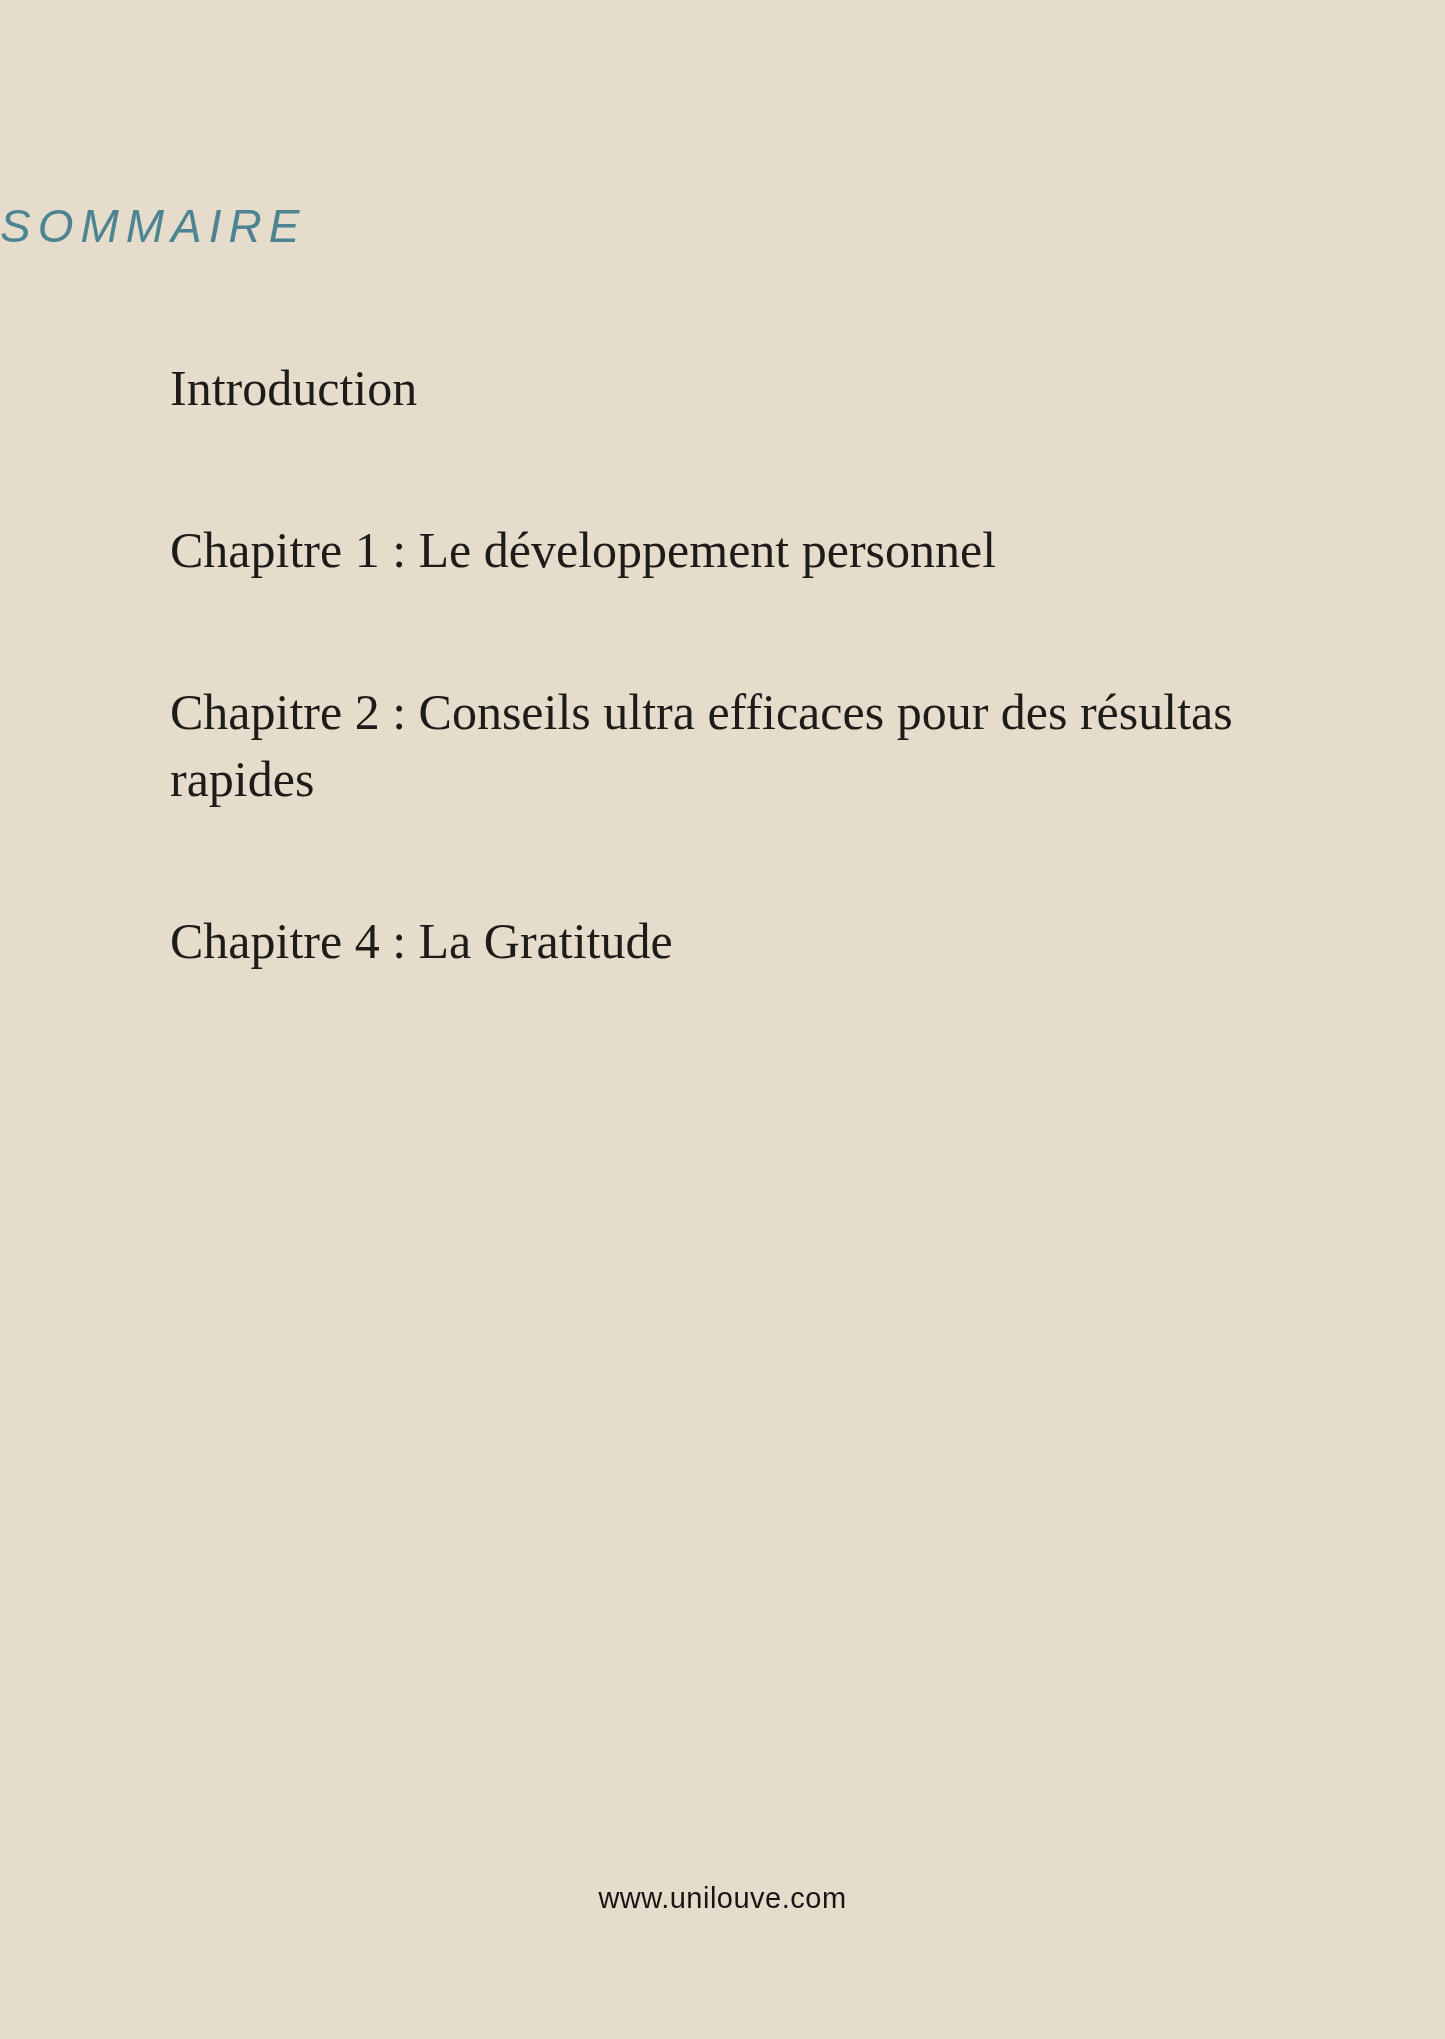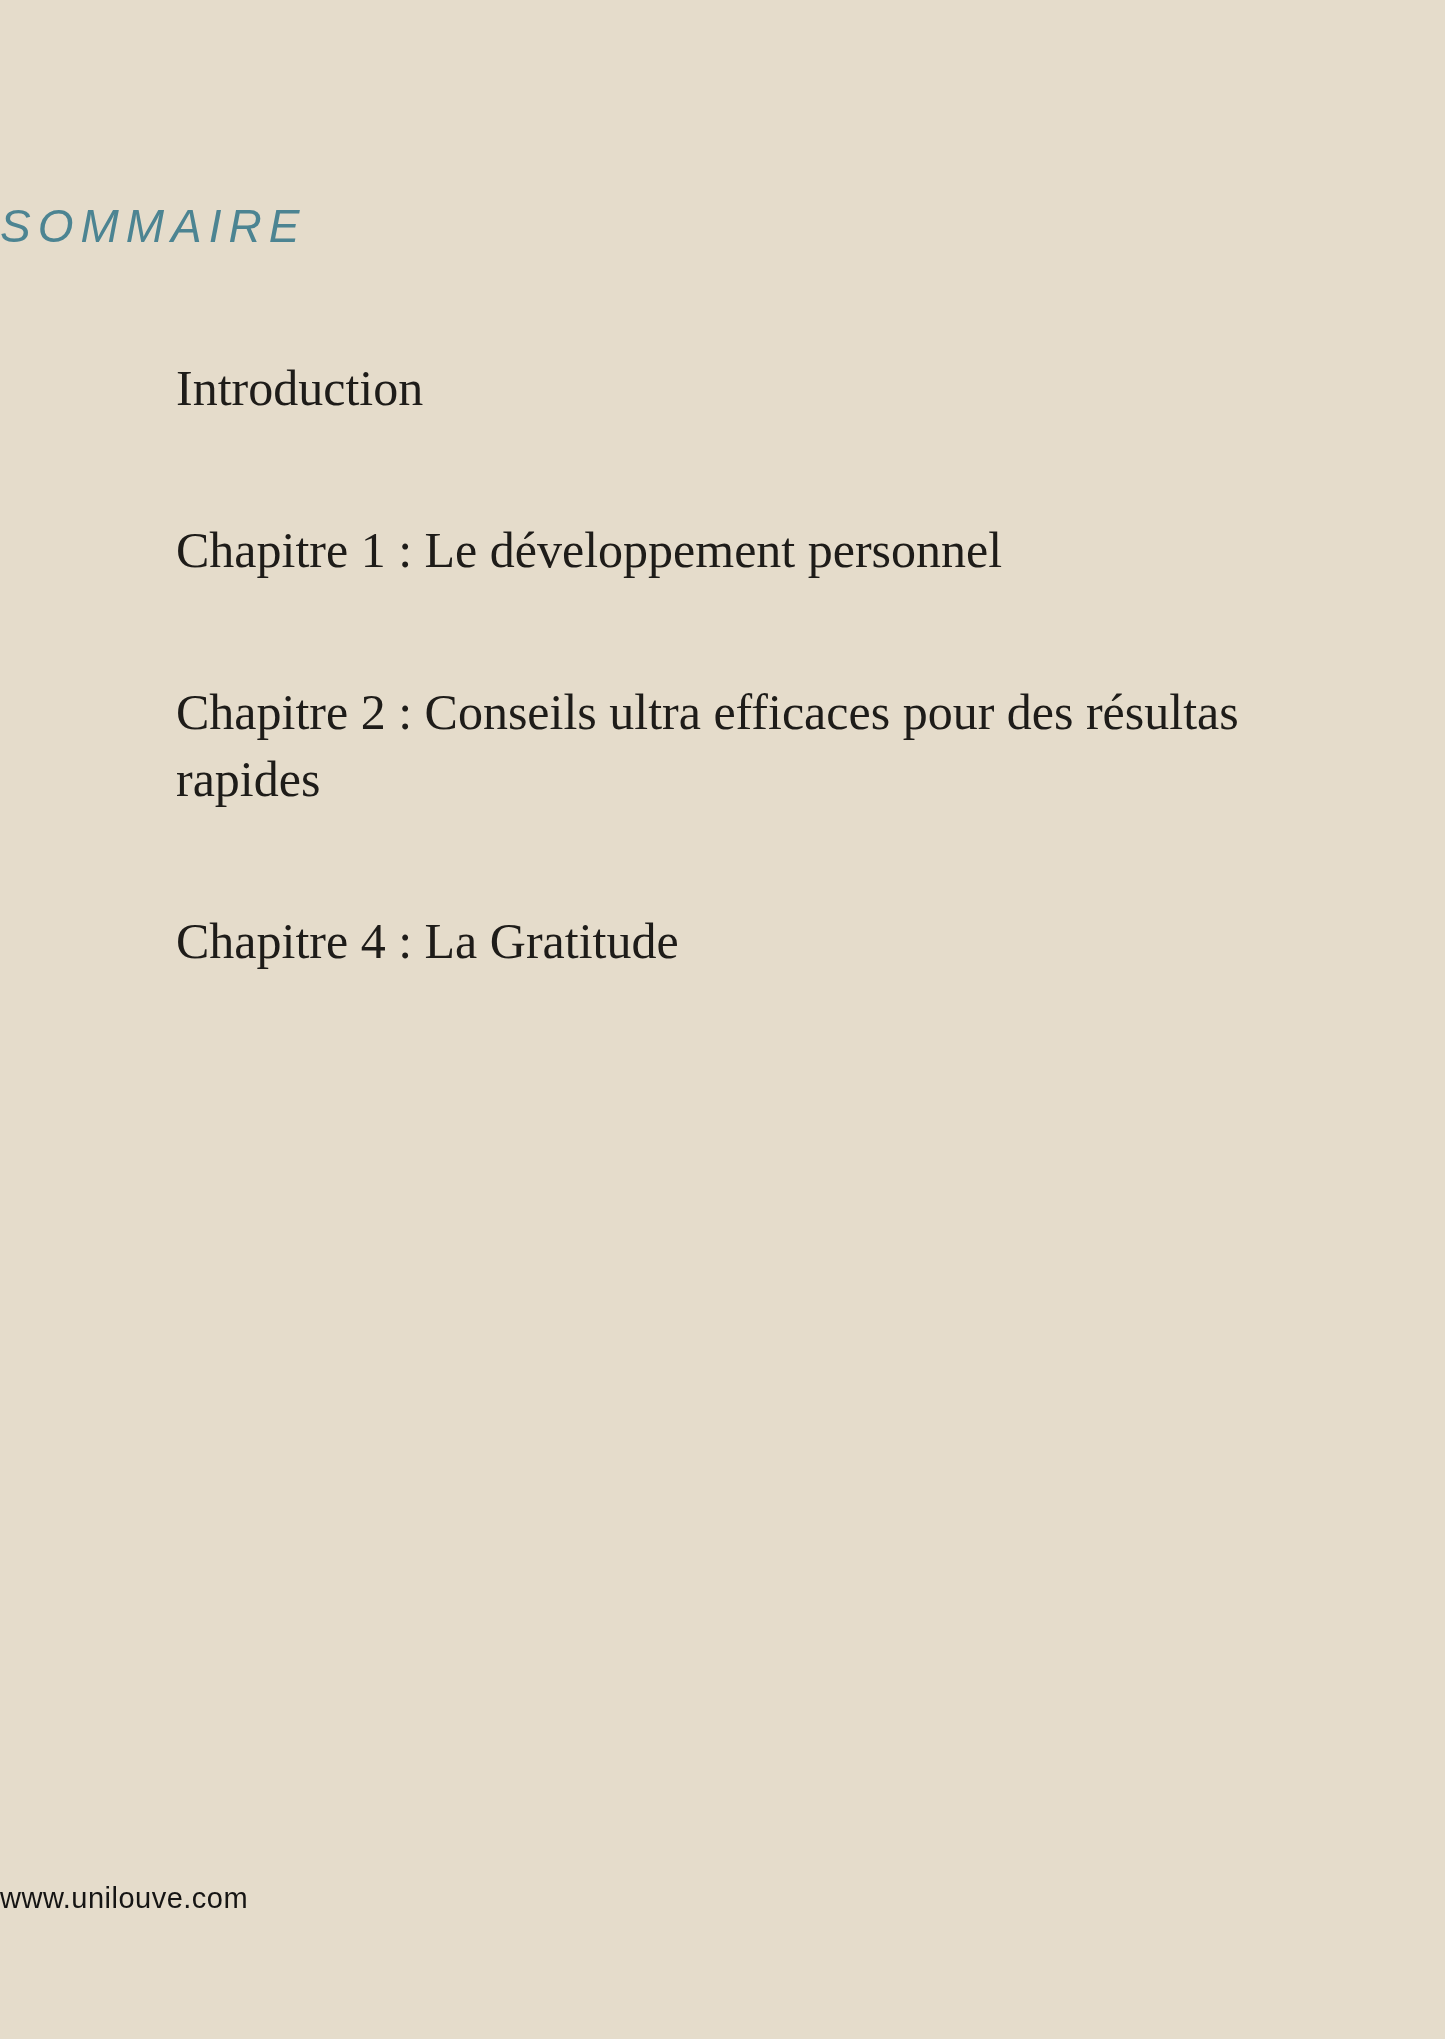--- a/index.html
+++ b/index.html
@@ -31,31 +31,31 @@
     position: absolute;
     top: 355px;
     left: 160px;
     right: 125px;
     font-family: "Liberation Serif", "DejaVu Serif", serif;
     font-size: 50px;
     line-height: 67px;
     color: var(--ink, #1e1c19);
   }
   .toc-item {
-    margin: 0 0 95px 16px;
+    margin: 0 0 95px 10px;
   }
   .toc-item:last-child {
     margin-bottom: 0;
   }
   .page-footer {
     position: absolute;
     top: 1882px;
     left: 0;
     width: 100%;
-    text-align: left;
+    text-align: center;
     font-family: "Liberation Sans", sans-serif;
     font-size: 29px;
     letter-spacing: 0.5px;
     color: #161514;
   }
 </style>
 </head>
 <body style="--bg: #e5dccb; --accent: #4c8492; --ink: #1e1c19;">
 
 <h1 class="page-title">SOMMAIRE</h1>

